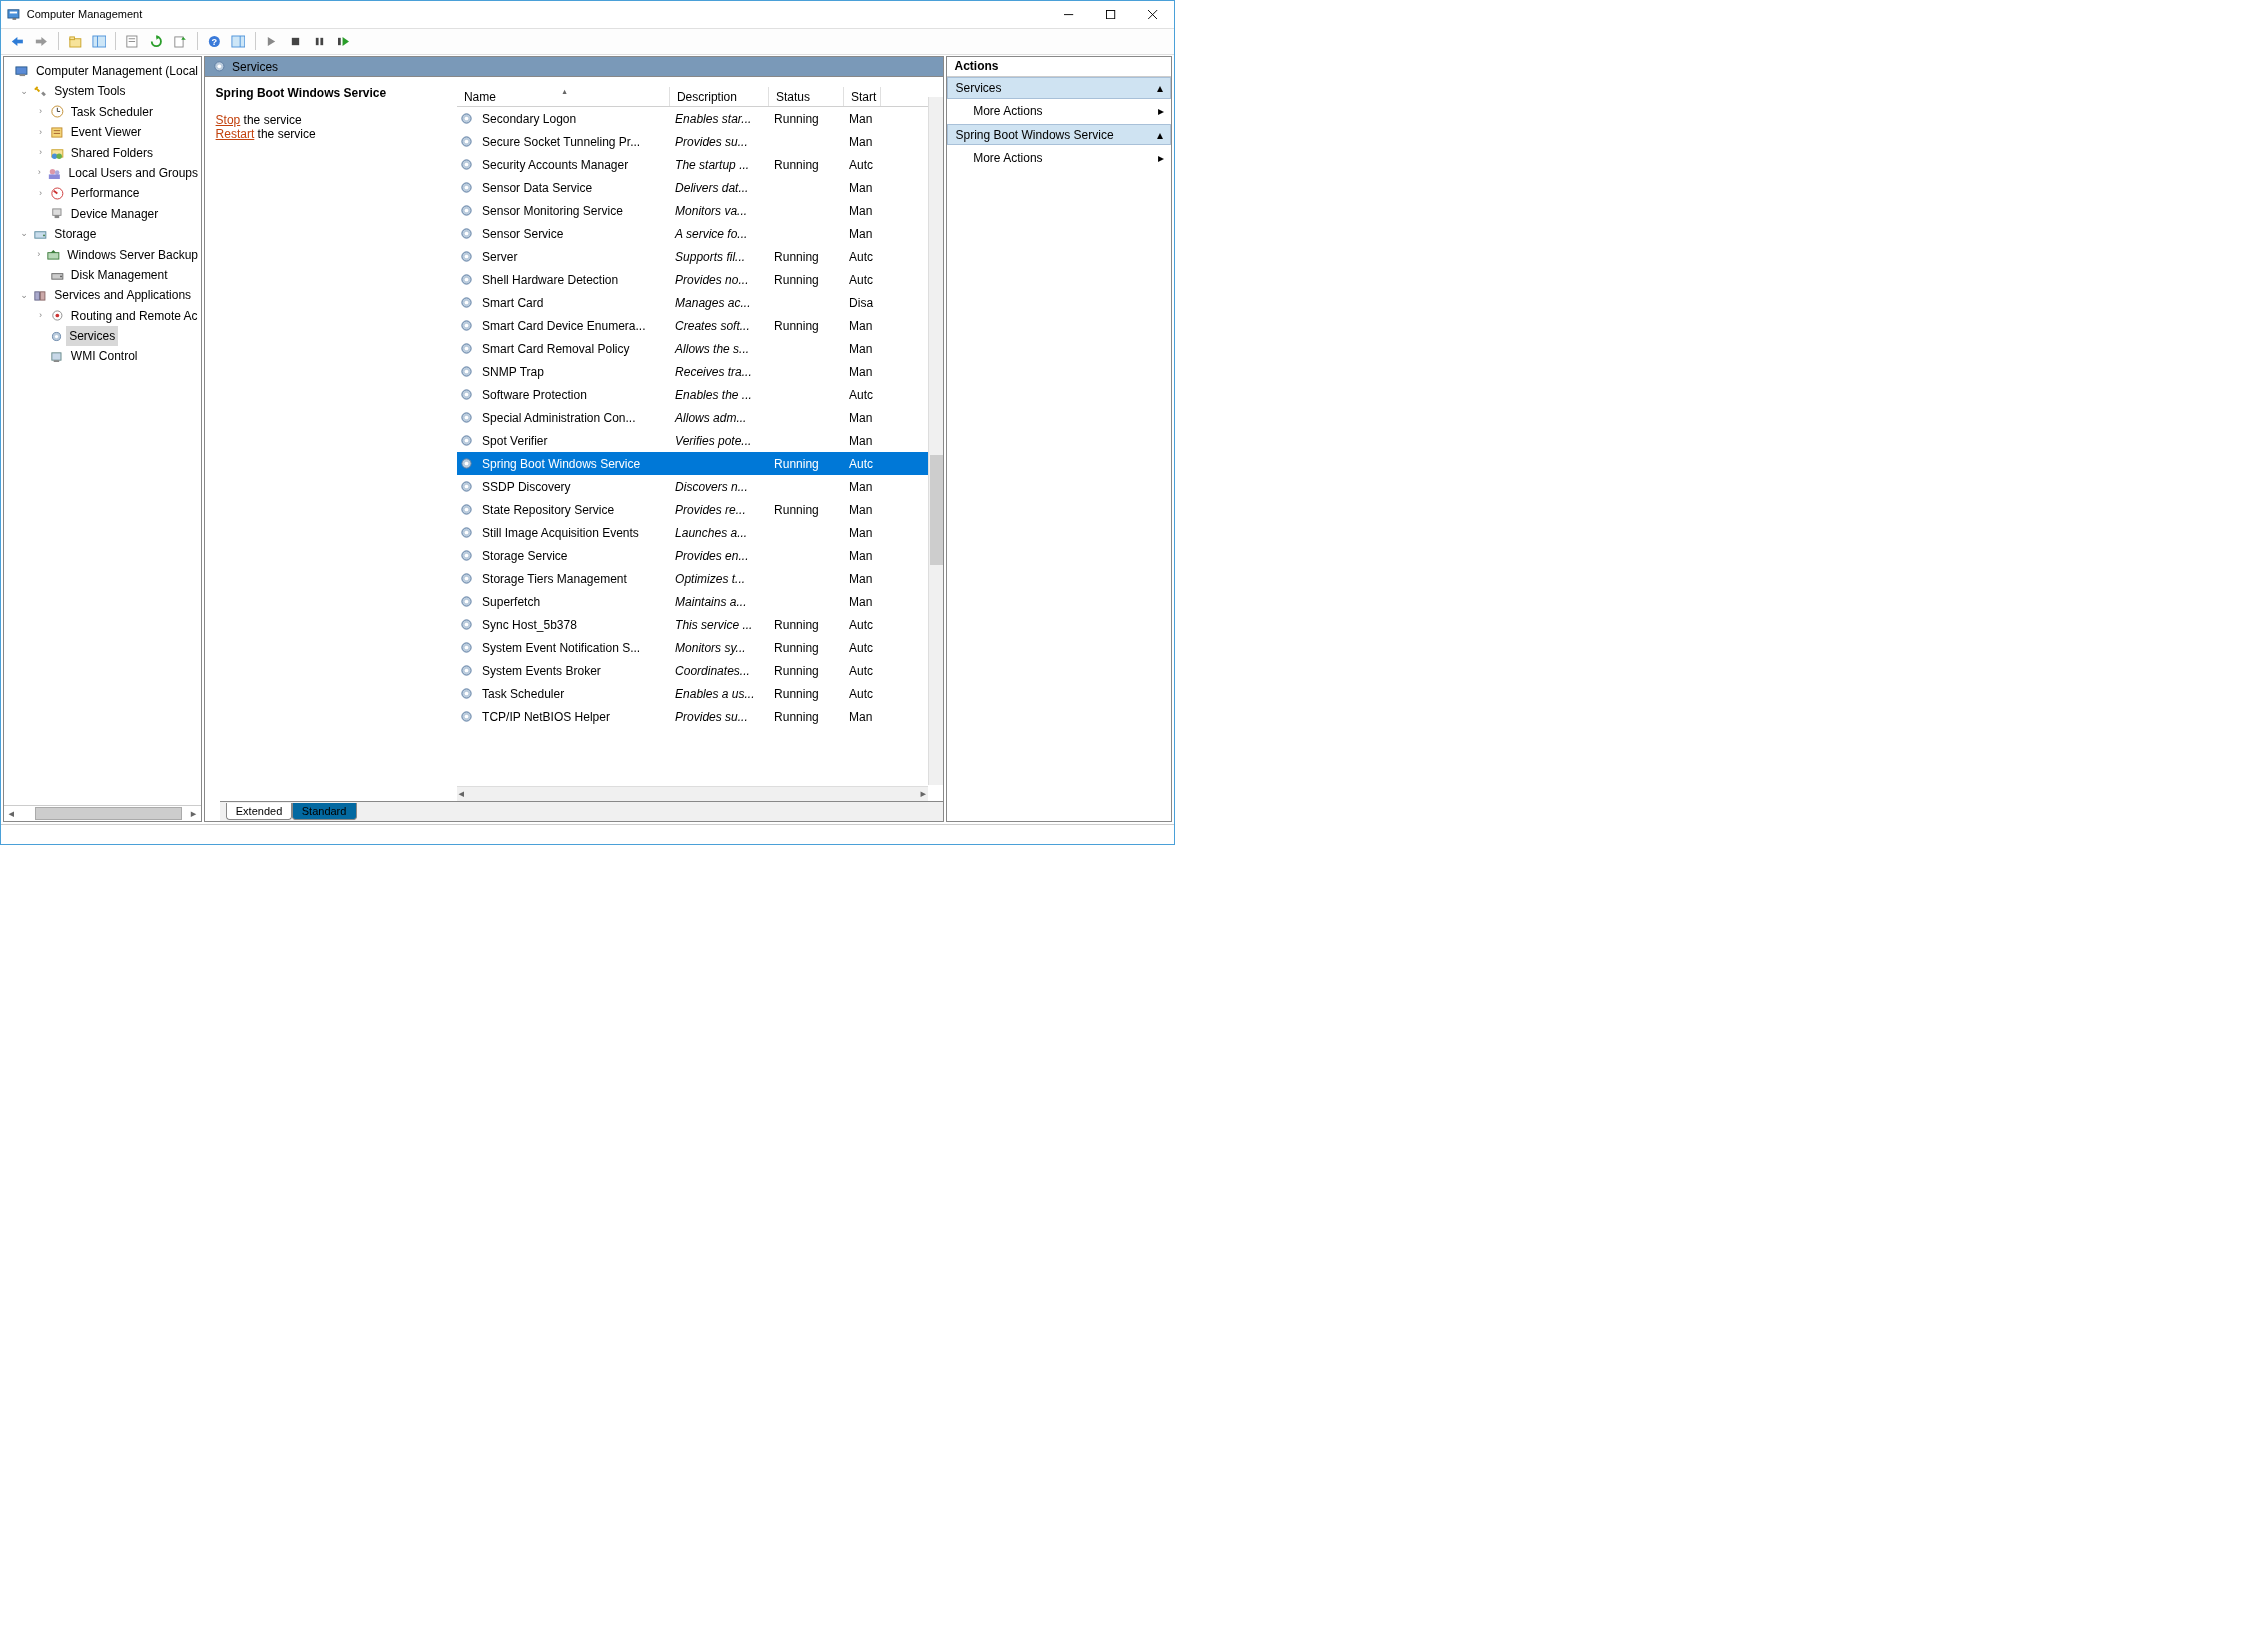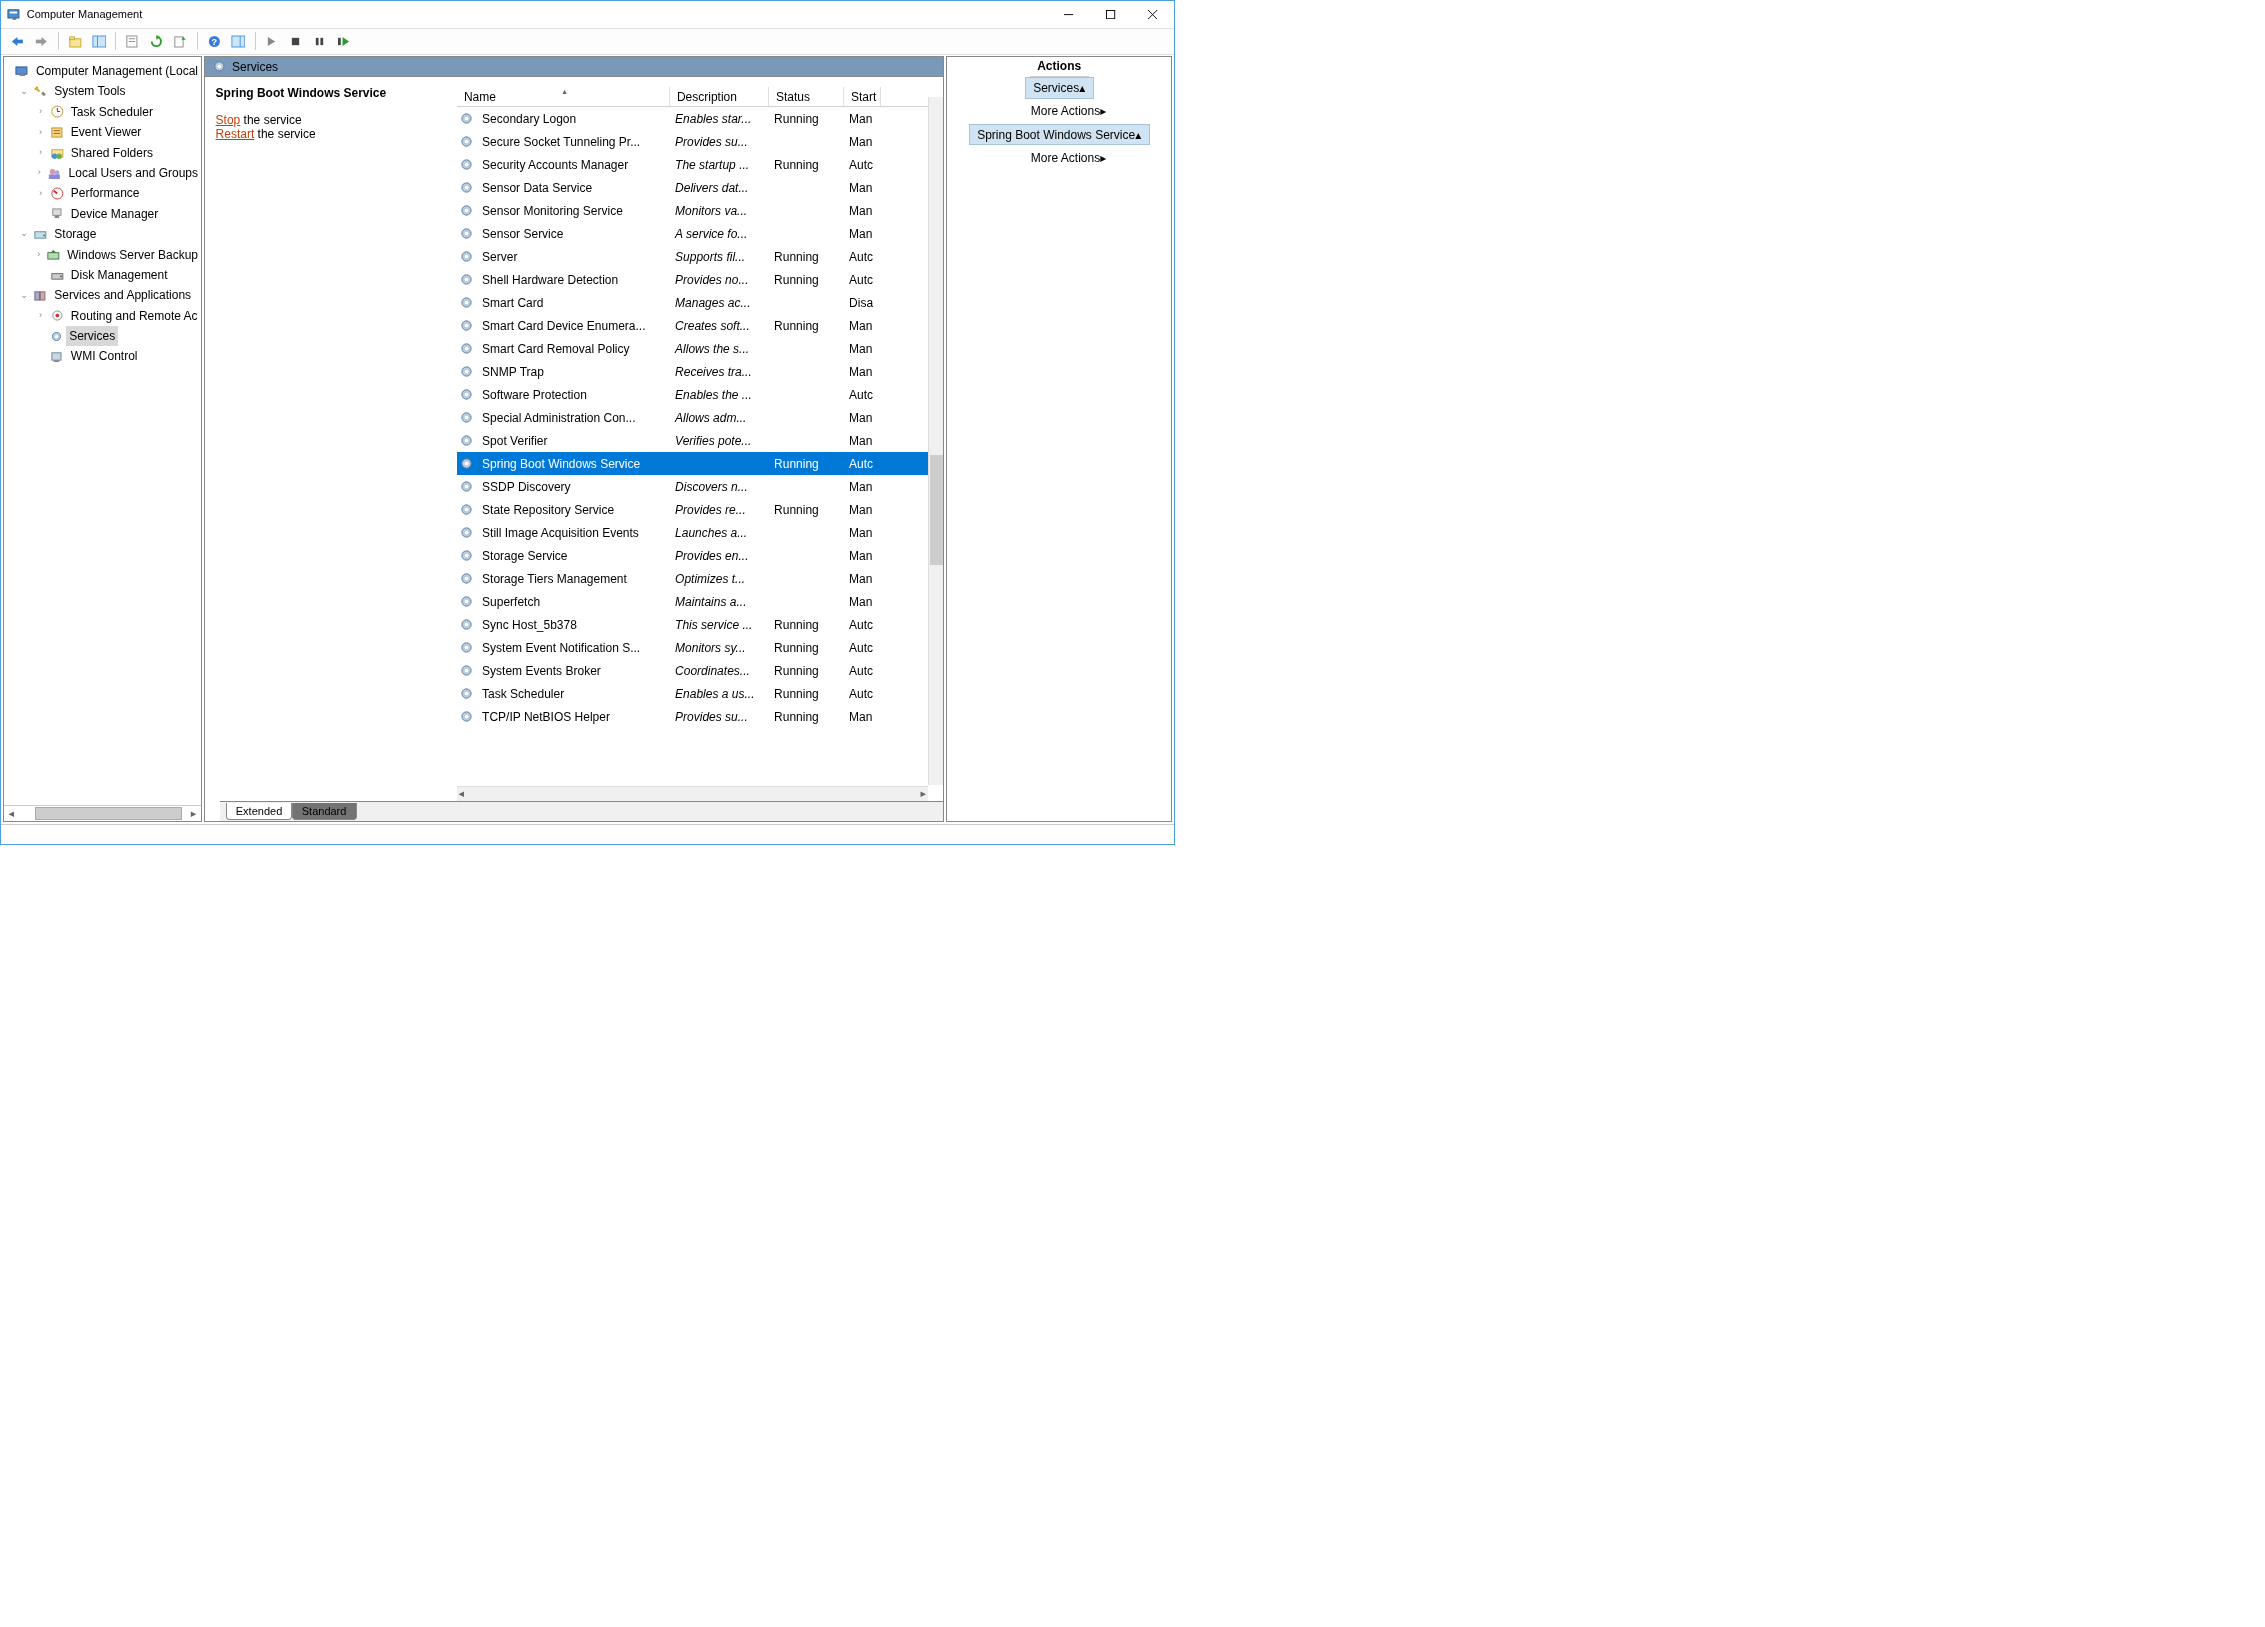--- a/index.html
+++ b/index.html
@@ -43,23 +43,23 @@
 .svcrow .c-icon { width: 20px; padding-left: 3.7px; }
 .svcrow .c-name { width: 193px; }
 .svcrow .c-desc { width: 99px; font-style: italic; }
 .svcrow .c-status { width: 75px; }
 .svcrow .c-start { width: 37px; }
 .svcrow.selected { background: #0078d7; color: #fff; }
 .svclist .vscroll { position: absolute; right: 0; top: 20px; bottom: 16.5px; width: 15.6px; background: #f0f0f0; border-left: 0.9px solid #ddd;}
 .svclist .vscroll .vthumb { position: absolute; left: 0.9px; right: 0.9px; top: 358px; height: 110px; background: #cdcdcd; }
 .svclist .hscroll { position: absolute; left: 0; right: 15.6px; bottom: 0; height: 15.6px; background: #f0f0f0; border-top: 0.9px solid #ddd; display: flex; align-items: center; justify-content: space-between; padding: 0 1.8px;}
 .tabstrip { height: 20px; display: flex; align-items: flex-start; padding-left: 6px; border-top: 0.9px solid #888; background: #f0f0f0; font-size: 11px; margin-left: 15px;}
-.tabstrip .tab { padding: 1.8px 9.2px; border: 0.9px solid #888; border-top: none; margin-right: -0.9px; background: #737373; border-radius: 0 0 3.7px 3.7px; position: relative; top: 0.9px;}
+.tabstrip .tab { padding: 1.8px 9.2px; border: 0.9px solid #888; border-top: none; margin-right: -0.9px; background: #0369a1; border-radius: 0 0 3.7px 3.7px; position: relative; top: 0.9px;}
 .tabstrip .tab.active { background: #fff; }
-.actionspane { width: 226px; border: 0.9px solid #888; margin: 1.8px 1.8px 1.8px 0; display: flex; flex-direction: column; font-size: 12px; align-items: center;}
+.actionspane { width: 226px; border: 0.9px solid #888; margin: 1.8px 1.8px 1.8px 0; display: flex; flex-direction: column; font-size: 12px;}
 .actionspane .ahdr { height: 20px; padding: 1.8px 7.3px; font-weight: bold; border-bottom: 0.9px solid #ccc; }
 .actionspane .asection { background: #cfe3f2; border: 0.9px solid #a8c0d8; padding: 2.8px 7.3px; display: flex; justify-content: space-between; align-items: center;}
 .actionspane .aitem { padding: 5.5px 7.3px 5.5px 26px; display: flex; justify-content: space-between; align-items: center;}
 .statusbar { height: 20px; border-top: 0.9px solid #ccc; }
 svg { display: block; }
 .gear-icon { width: 13px; height: 13px; }
 </style>
 </head>
 <body>
 

